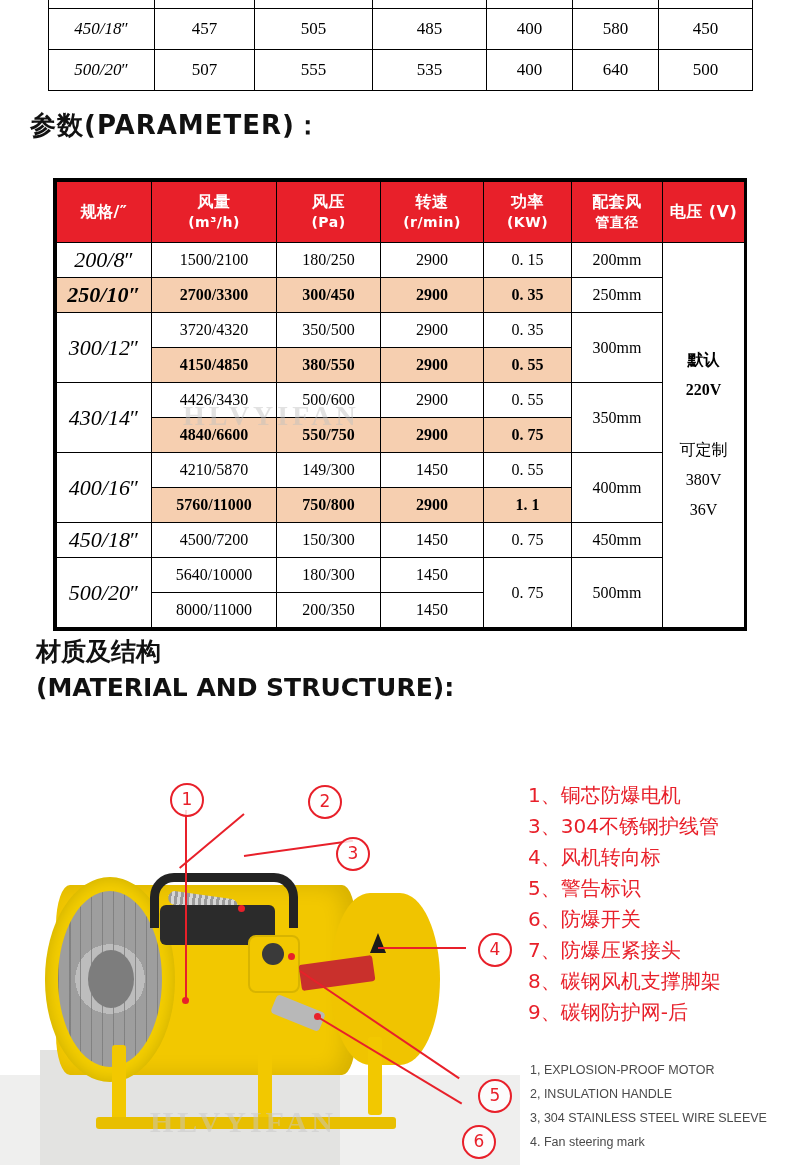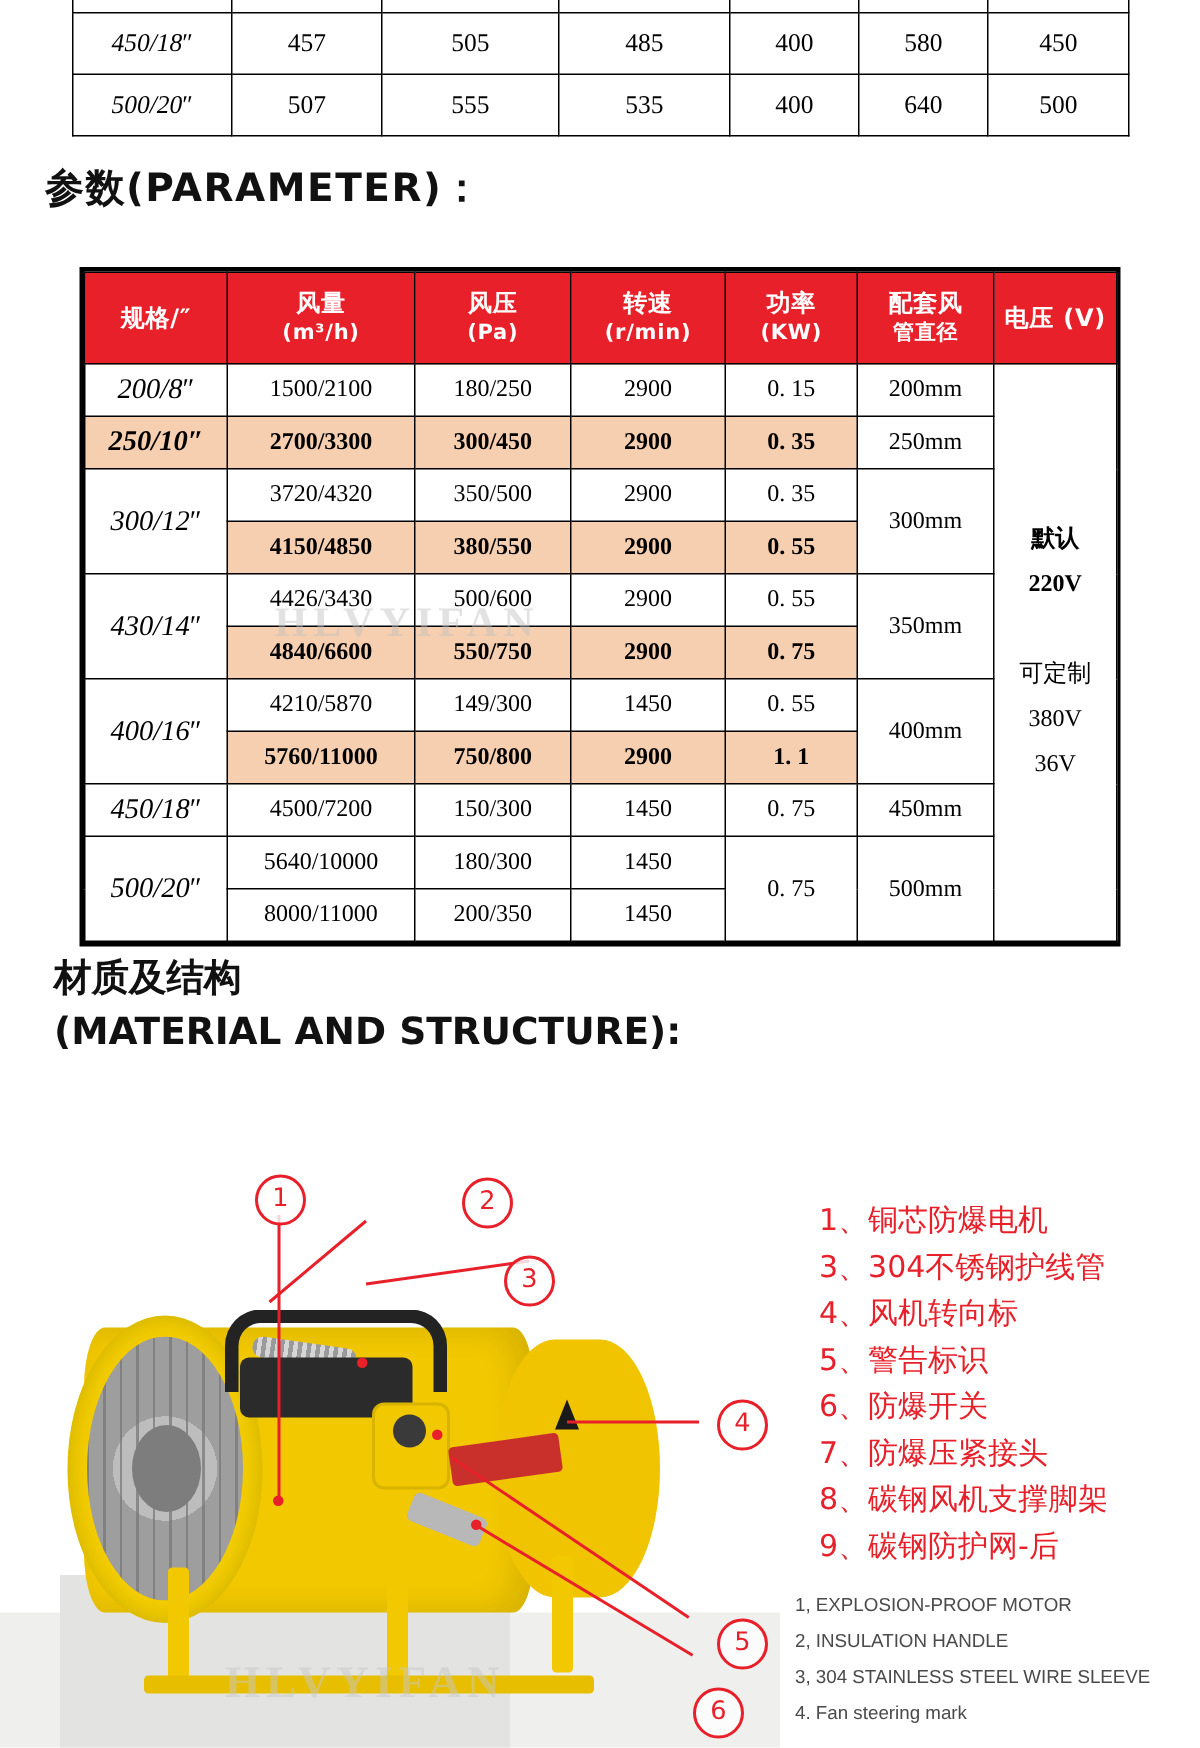--- a/index.html
+++ b/index.html
@@ -110,21 +110,21 @@
     height: 32px;
     font-size: 16px;
     background: #fff;
   }
   table.param td.hl {
     background: #f6cfb0;
     font-weight: bold;
   }
   table.param td.spec {
     font-style: italic;
-    font-size: 19px;
+    font-size: 22px;
   }
   td.volt {
     font-family: "DejaVu Sans", sans-serif;
     font-size: 16px;
     line-height: 30px;
   }
   td.volt b { font-weight: bold; }
 
   
   .watermark {
@@ -346,21 +346,21 @@
     width: 270px;
   }
   .legend li {
     list-style: none;
     font-family: "DejaVu Sans", sans-serif;
     color: #e8202a;
     font-size: 20px;
     line-height: 31px;
     white-space: nowrap;
   }
-  .legend ol { margin: 18px; padding: 0; }
+  .legend ol { margin: 0; padding: 0; }
   .legend-en {
     position: absolute;
     left: 530px;
     top: 1058px;
     width: 270px;
   }
   .legend-en li {
     list-style: none;
     font-family: "Liberation Sans", sans-serif;
     color: #4a4a4a;

